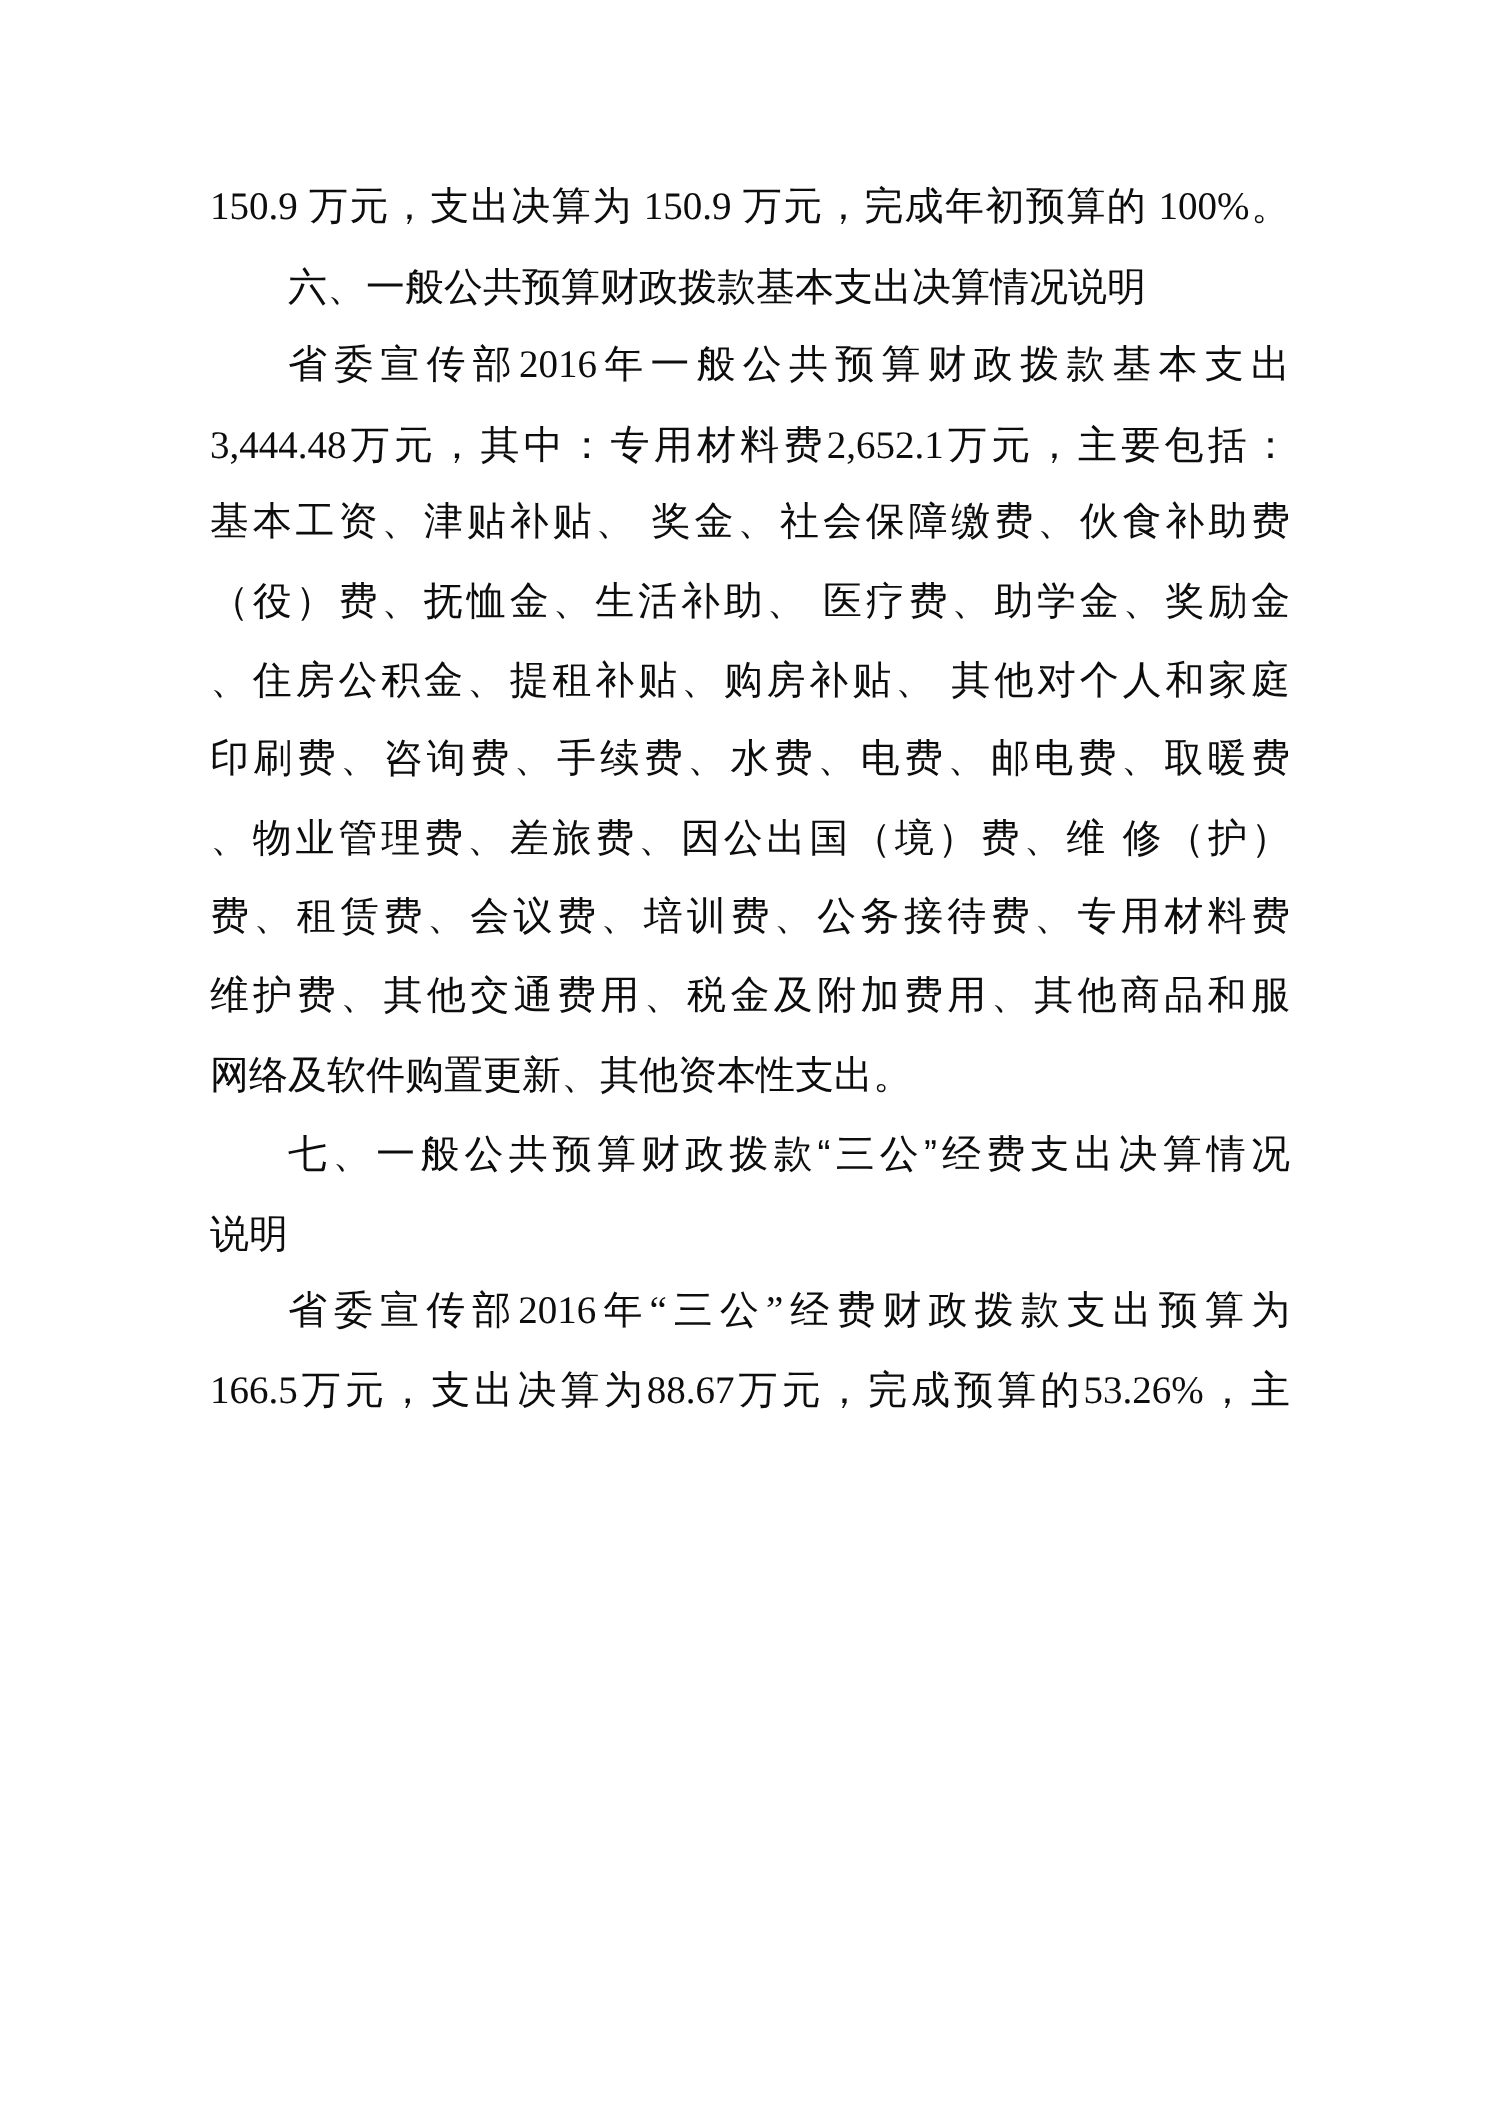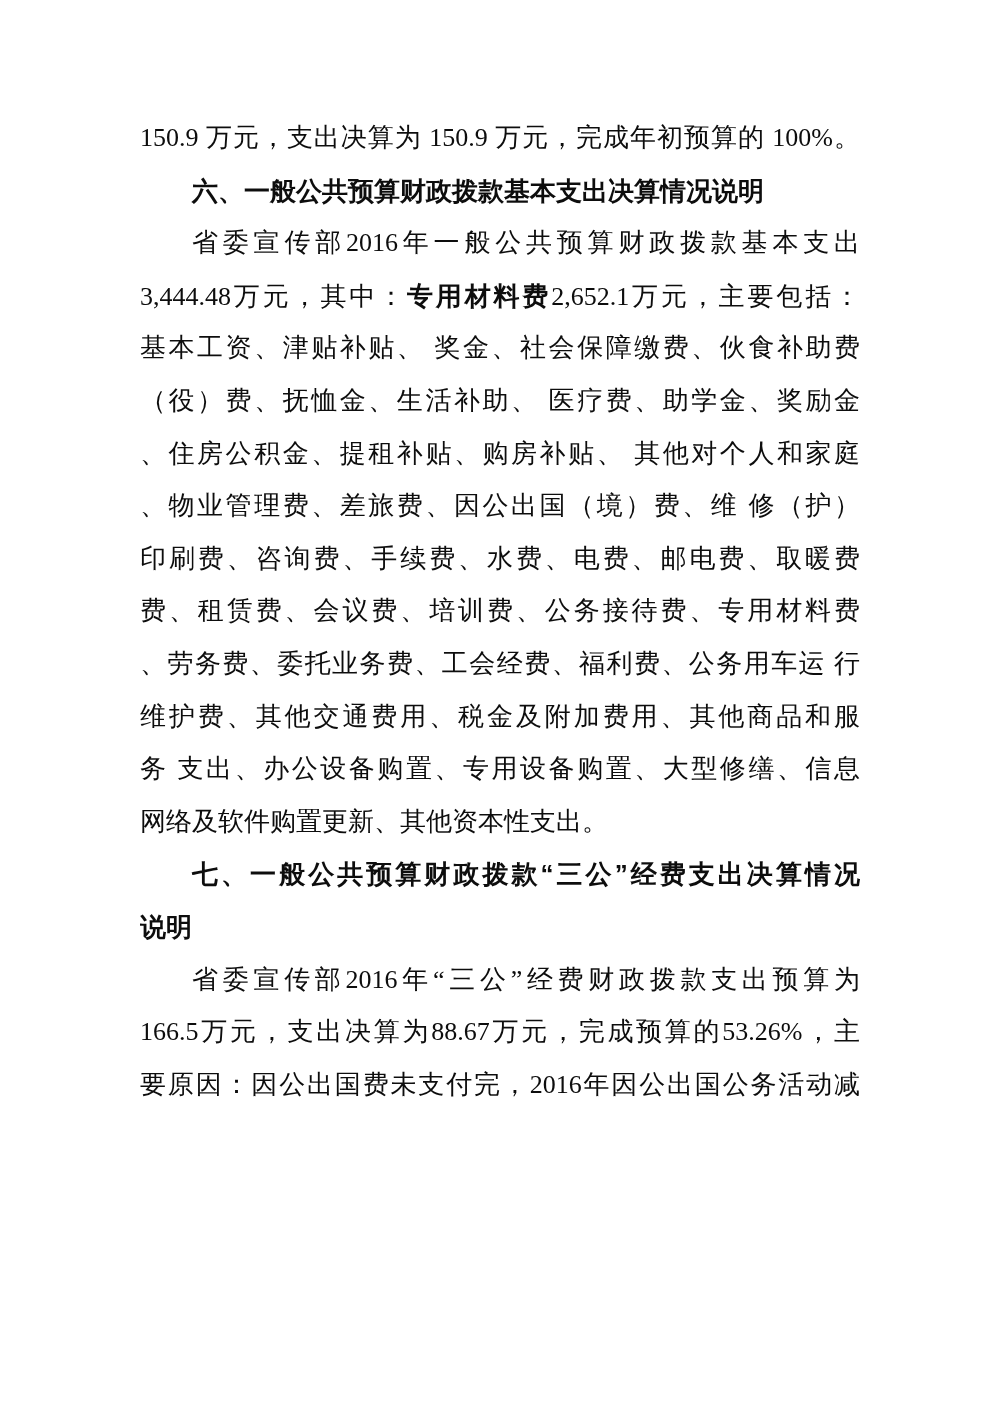--- a/index.html
+++ b/index.html
@@ -31,42 +31,39 @@
     color: #0d0d0d;
     overflow: hidden;
   }
   .line.fill {
     text-align-last: justify;
   }
   .line.indent {
     text-indent: 52px;
   }
   .seg.bold {
-    font-weight: bold;
+    font-weight: normal;
     font-family: "Liberation Sans", "DejaVu Sans", sans-serif;
   }
 </style>
 </head>
 <body>
 
 <div class="page">
   <div class="doc-body">
       <div class="line fill"><span class="seg">150.9 万元，支出决算为 150.9 万元，完成年初预算的 100%。</span></div>
       <div class="line indent"><span class="seg bold">六、一般公共预算财政拨款基本支出决算情况说明</span></div>
       <div class="line fill indent"><span class="seg">省委宣传部2016年一般公共预算财政拨款基本支出</span></div>
       <div class="line fill"><span class="seg">3,444.48万元，其中：</span><span class="seg bold">专用材料费</span><span class="seg">2,652.1万元，主要包括：</span></div>
       <div class="line fill"><span class="seg">基本工资、津贴补贴、 奖金、社会保障缴费、伙食补助费</span></div>
       <div class="line fill"><span class="seg">（役）费、抚恤金、生活补助、 医疗费、助学金、奖励金</span></div>
       <div class="line fill"><span class="seg">、住房公积金、提租补贴、购房补贴、 其他对个人和家庭</span></div>
+      <div class="line fill"><span class="seg">印刷费、咨询费、手续费、水费、电费、邮电费、取暖费</span></div>
       <div class="line fill"><span class="seg">、物业管理费、差旅费、因公出国（境）费、维 修（护）</span></div>
-      <div class="line fill"><span class="seg">印刷费、咨询费、手续费、水费、电费、邮电费、取暖费</span></div>
       <div class="line fill"><span class="seg">费、租赁费、会议费、培训费、公务接待费、专用材料费</span></div>
-      <div class="line fill"><span class="seg">、劳务费、委托业务费、工会经费、福利费、公务用车运 行</span></div>
       <div class="line fill"><span class="seg">维护费、其他交通费用、税金及附加费用、其他商品和服</span></div>
-      <div class="line fill"><span class="seg">务 支出、办公设备购置、专用设备购置、大型修缮、信息</span></div>
       <div class="line"><span class="seg">网络及软件购置更新、其他资本性支出。</span></div>
       <div class="line fill indent"><span class="seg bold">七、一般公共预算财政拨款“三公”经费支出决算情况</span></div>
       <div class="line"><span class="seg bold">说明</span></div>
       <div class="line fill indent"><span class="seg">省委宣传部2016年“三公”经费财政拨款支出预算为</span></div>
       <div class="line fill"><span class="seg">166.5万元，支出决算为88.67万元，完成预算的53.26%，主</span></div>
-      <div class="line fill"><span class="seg">要原因：因公出国费未支付完，2016年因公出国公务活动减</span></div>
     </div>
 </div>
 
 </body></html>

